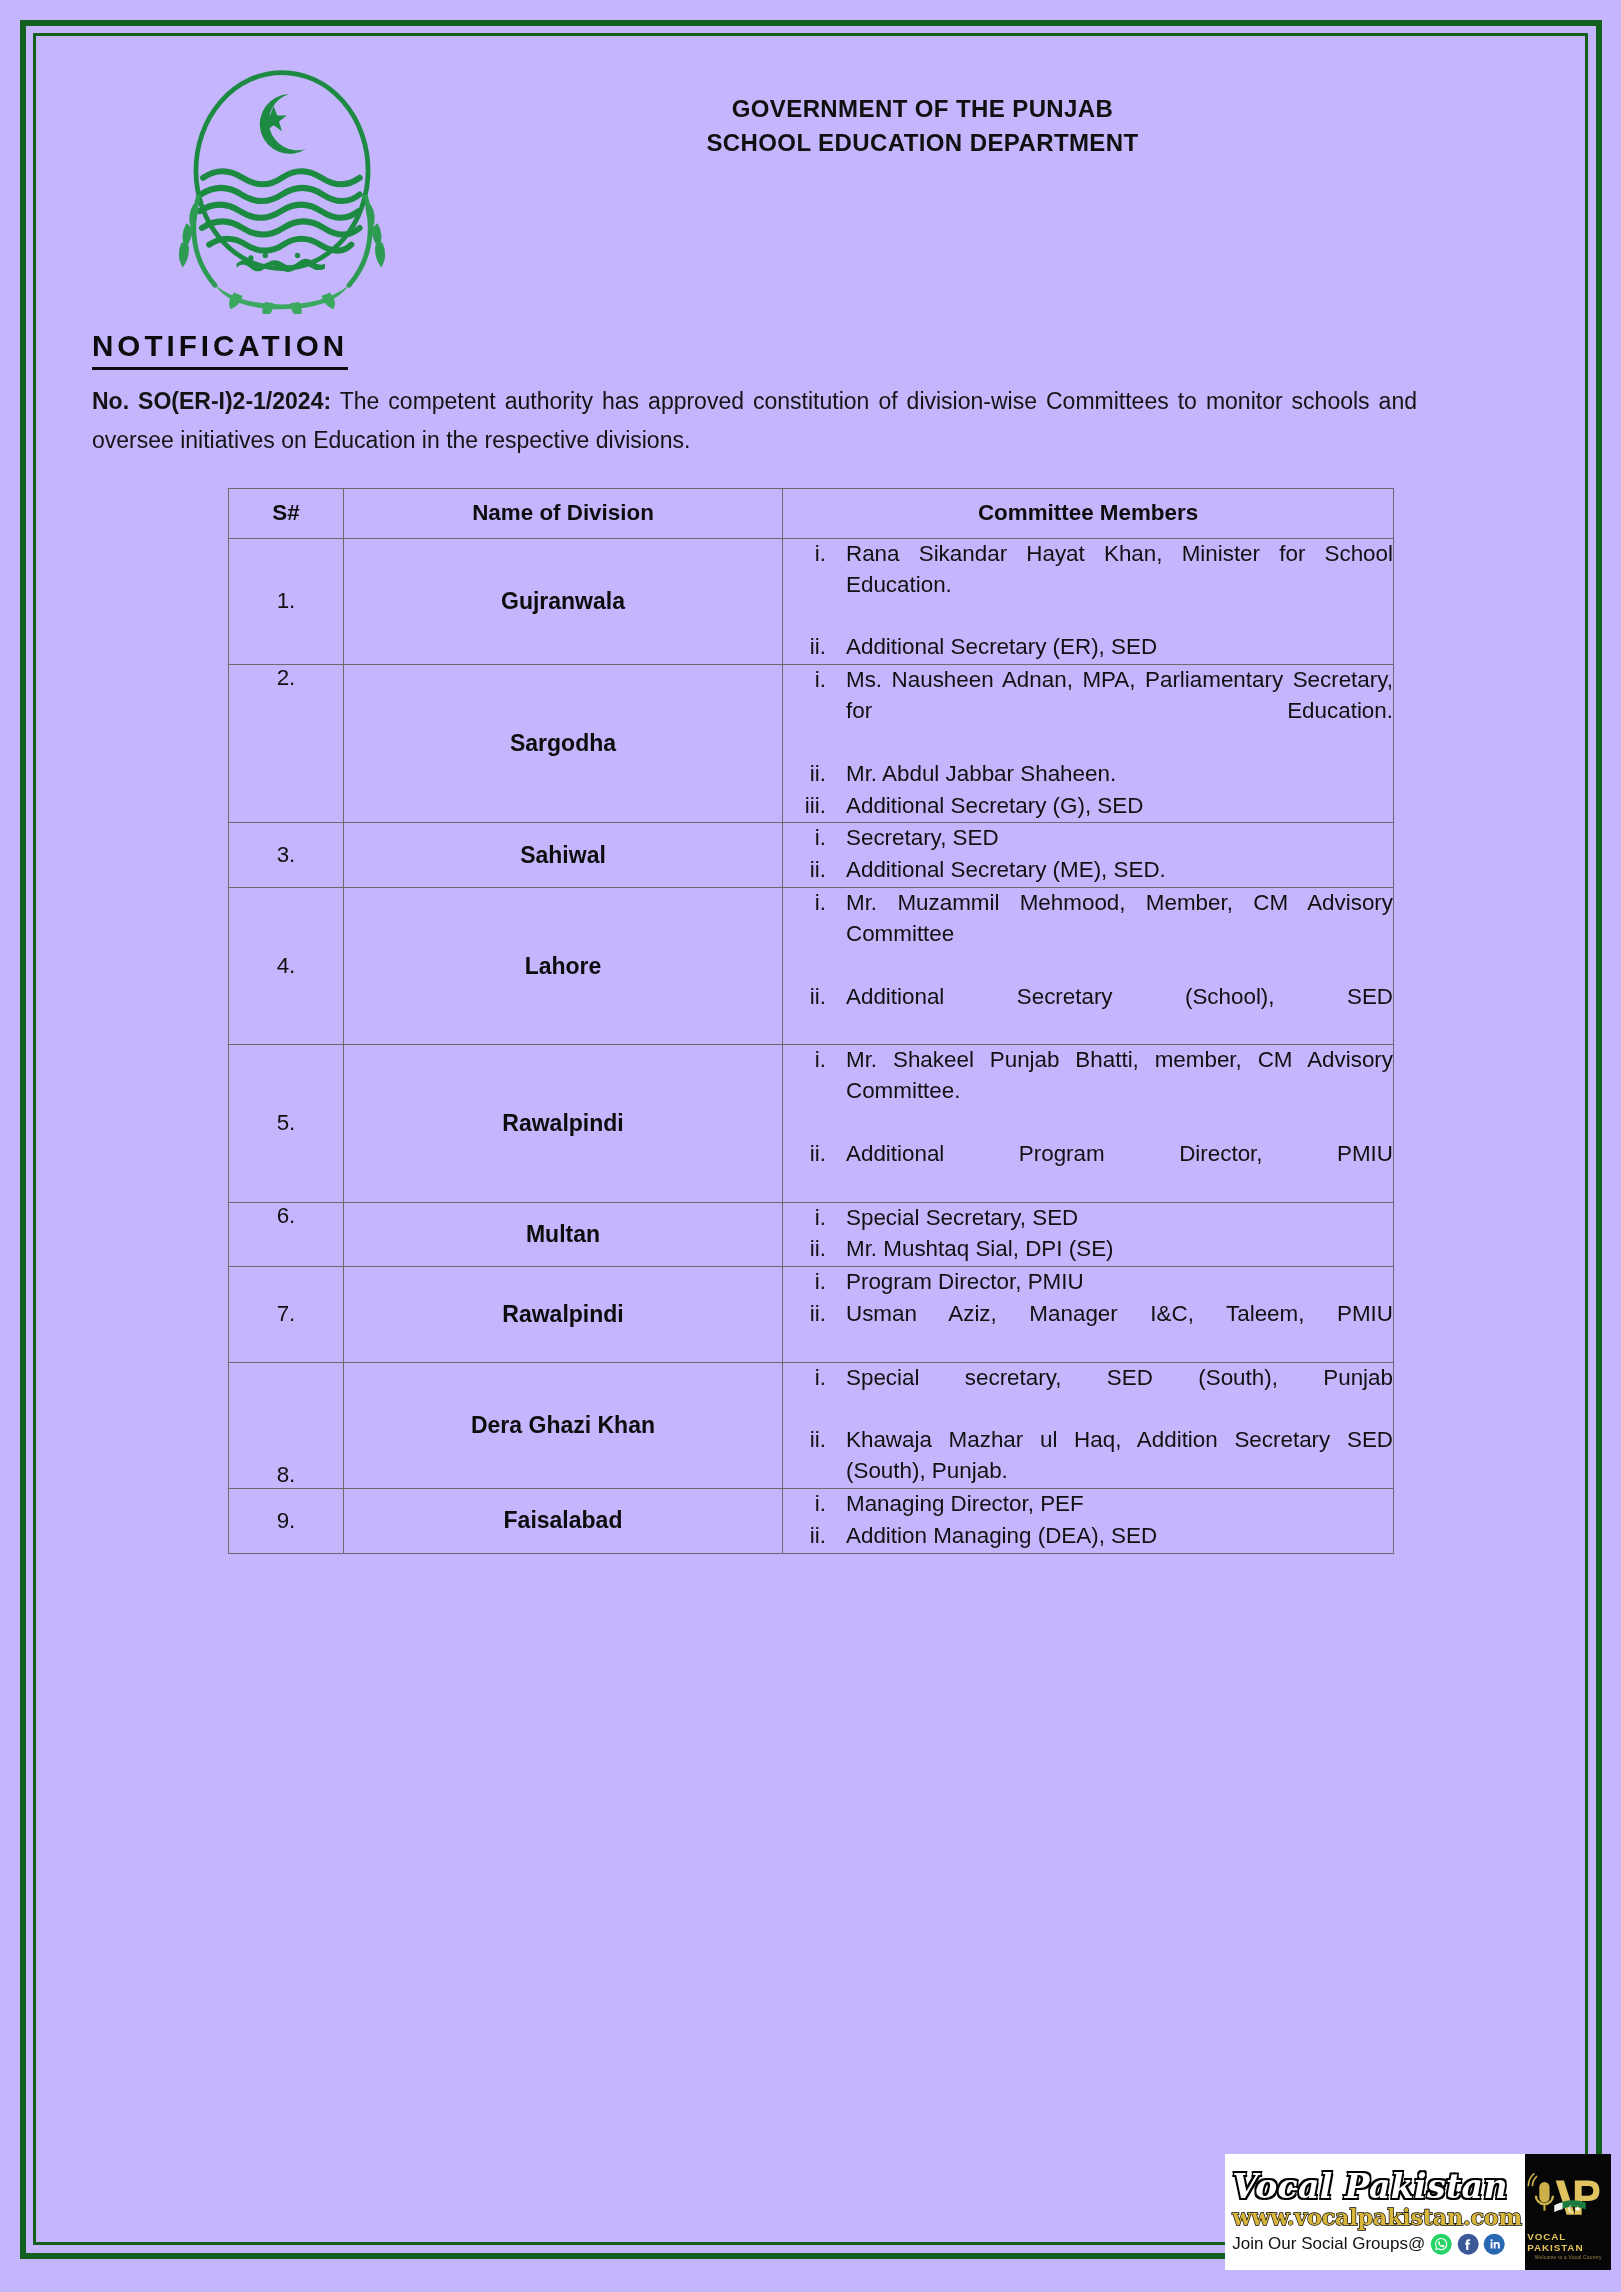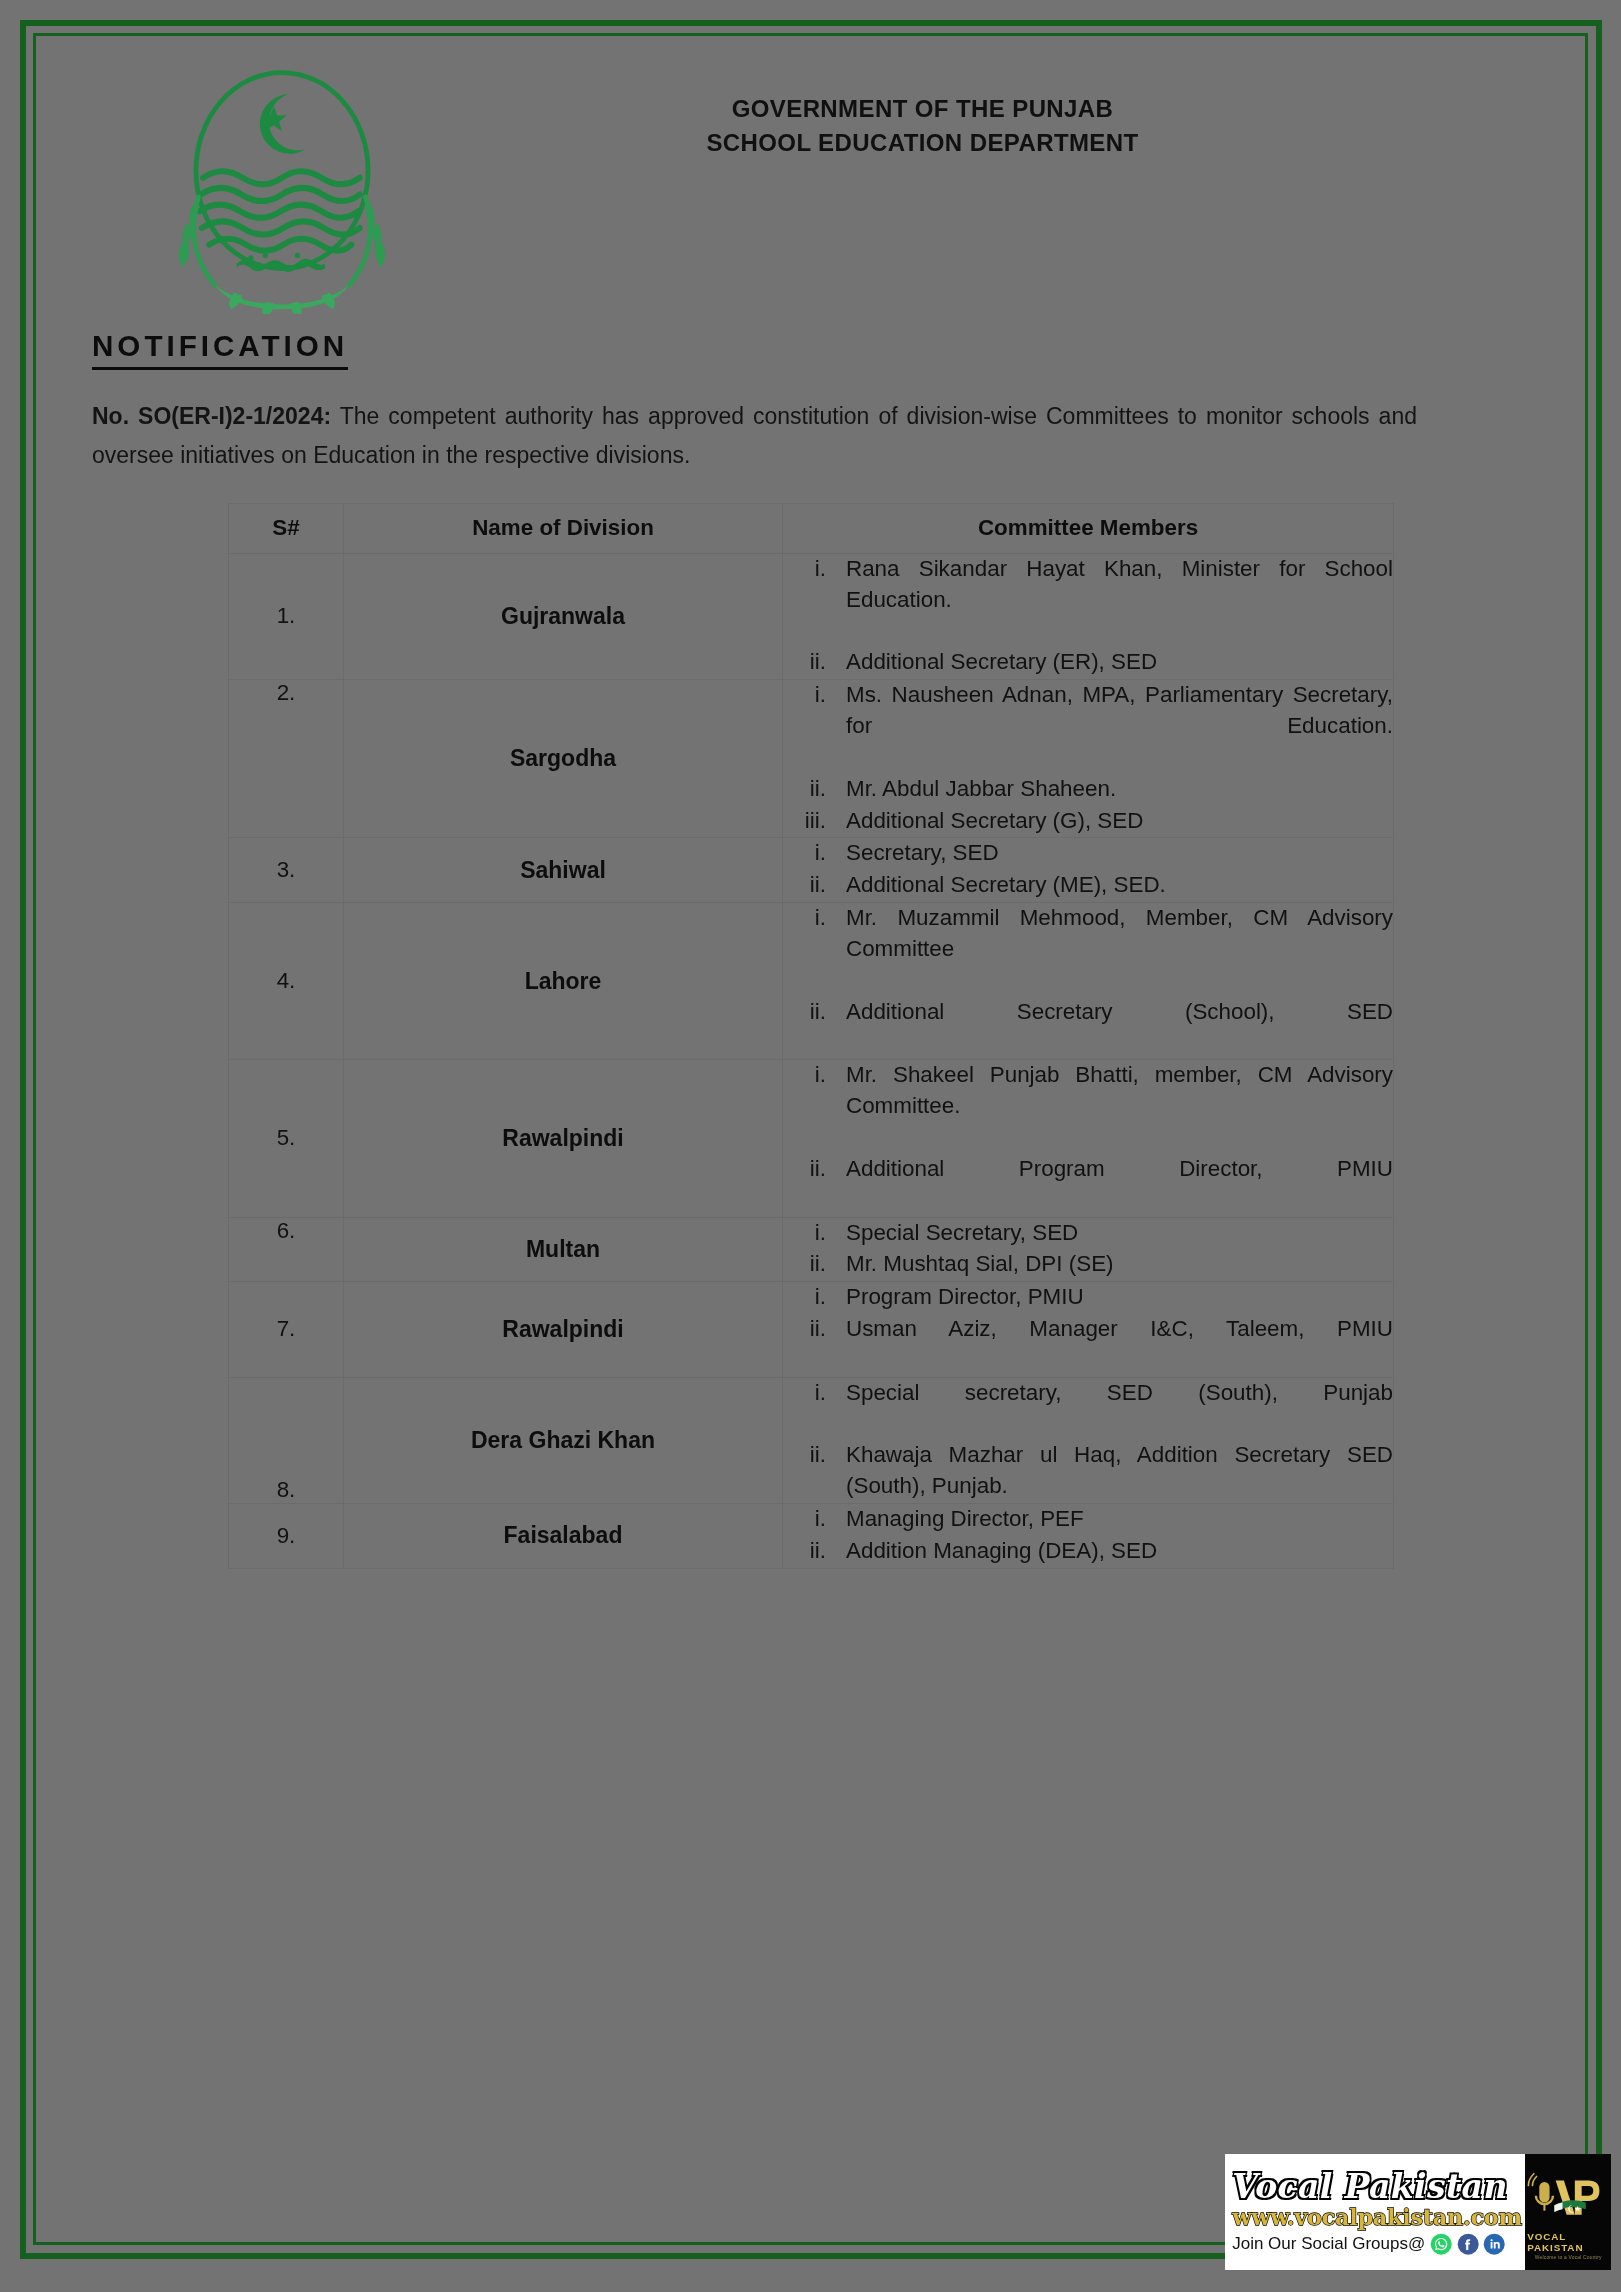--- a/index.html
+++ b/index.html
@@ -8,21 +8,21 @@
     width: 1621px;
     height: 2293px;
     background: #ffffff;
     font-family: "Liberation Sans", sans-serif;
   }
 
   #page {
     position: relative;
     width: 1621px;
     height: 2293px;
-    background: #737373;
+    background: #c4b5fd;
     overflow: hidden;
   }
 
   
   .frame-outer {
     position: absolute;
     left: 19.7px; top: 19.7px;
     width: 1582px; height: 2239px;
     border: 6.3px solid #16601f;
   }
@@ -82,21 +82,21 @@
     font-size: 29.6px;
     font-weight: bold;
     letter-spacing: 4px;
     color: #0c0c0c;
     border-bottom: 3.6px solid #0c0c0c;
     padding-bottom: 3.6px;
   }
 
   
   .body-para {
-    margin-top: 27px;
+    margin-top: 12px;
     margin-left: 38px;
     width: 1325px;
     font-size: 23px;
     line-height: 1.72;
     color: #141414;
     text-align: justify;
     text-justify: inter-word;
   }
   .body-para .ref { font-weight: bold; }
   .body-para .gapfill { letter-spacing: 0; }

